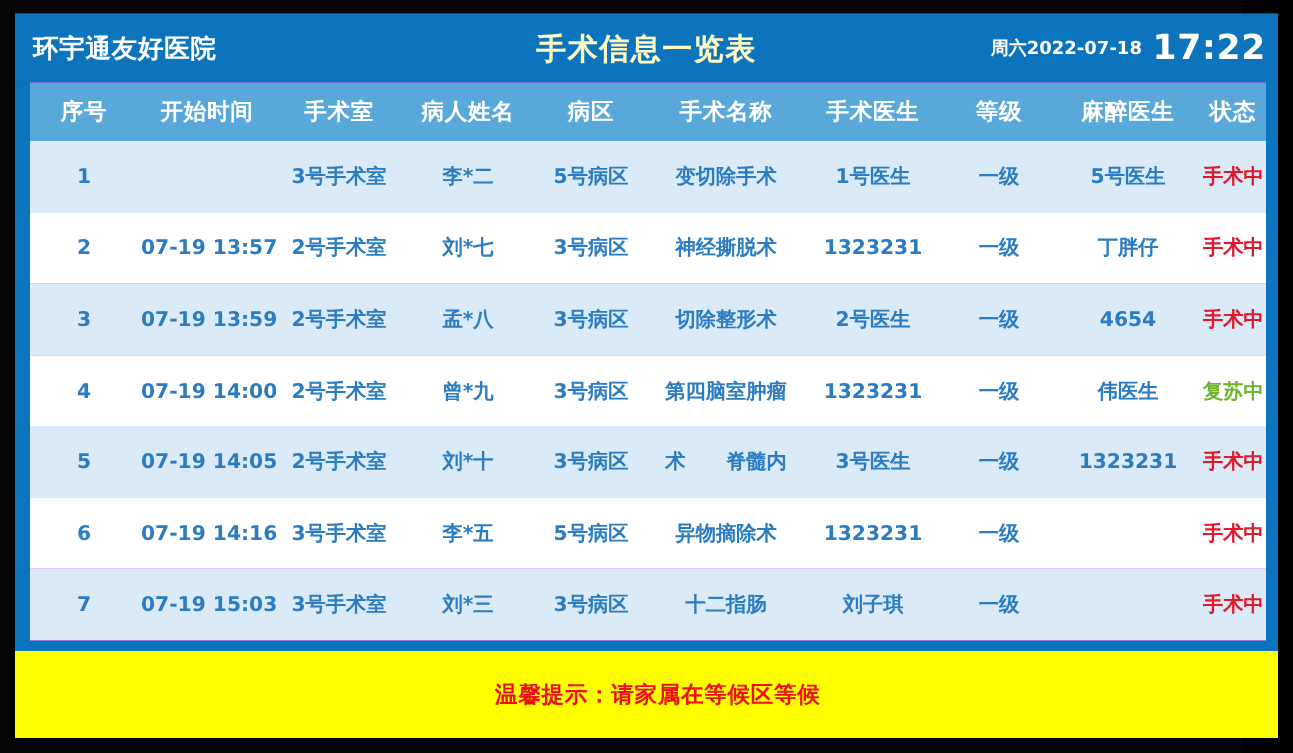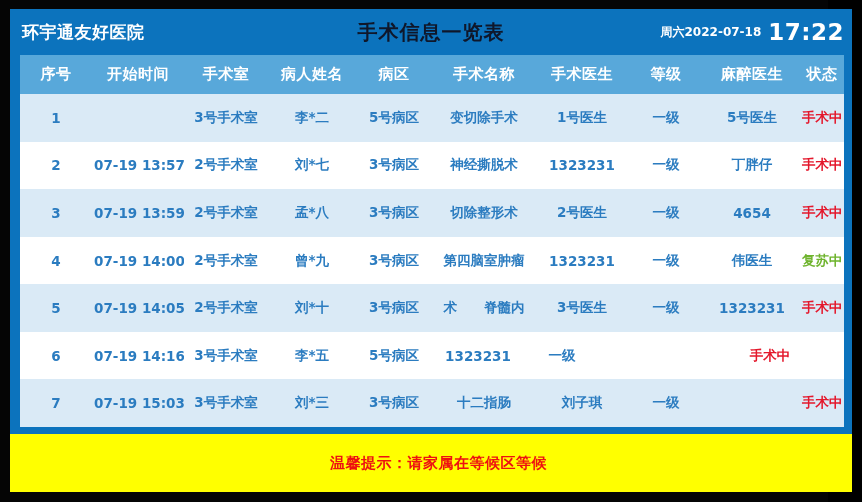--- a/index.html
+++ b/index.html
@@ -55,21 +55,21 @@
     white-space: nowrap;
   }
   #board-title {
     position: absolute;
     left: 0;
     right: 0;
     top: 0;
     height: 46px;
     line-height: 46px;
     text-align: center;
-    color: #0f172a;
+    color: #fef9c3;
     font-size: 20px;
     font-weight: bold;
     letter-spacing: 1px;
     pointer-events: none;
   }
   #clock-block {
     margin-left: auto;
     display: flex;
     align-items: center;
     gap: 7px;
@@ -279,20 +279,21 @@
             <div class="cell c-level">一级</div>
             <div class="cell c-anes">1323231</div>
             <div class="cell c-status status-ongoing">手术中</div>
           </div>
           <div class="row data-row even">
             <div class="cell c-idx">6</div>
             <div class="cell c-time">07-19 14:16</div>
             <div class="cell c-room">3号手术室</div>
             <div class="cell c-name">李*五</div>
             <div class="cell c-ward">5号病区</div>
+            <div class="cell c-surg">异物摘除术</div>
             <div class="cell c-doc">1323231</div>
             <div class="cell c-level">一级</div>
             <div class="cell c-anes"></div>
             <div class="cell c-status status-ongoing">手术中</div>
           </div>
           <div class="row data-row odd">
             <div class="cell c-idx">7</div>
             <div class="cell c-time">07-19 15:03</div>
             <div class="cell c-room">3号手术室</div>
             <div class="cell c-name">刘*三</div>

